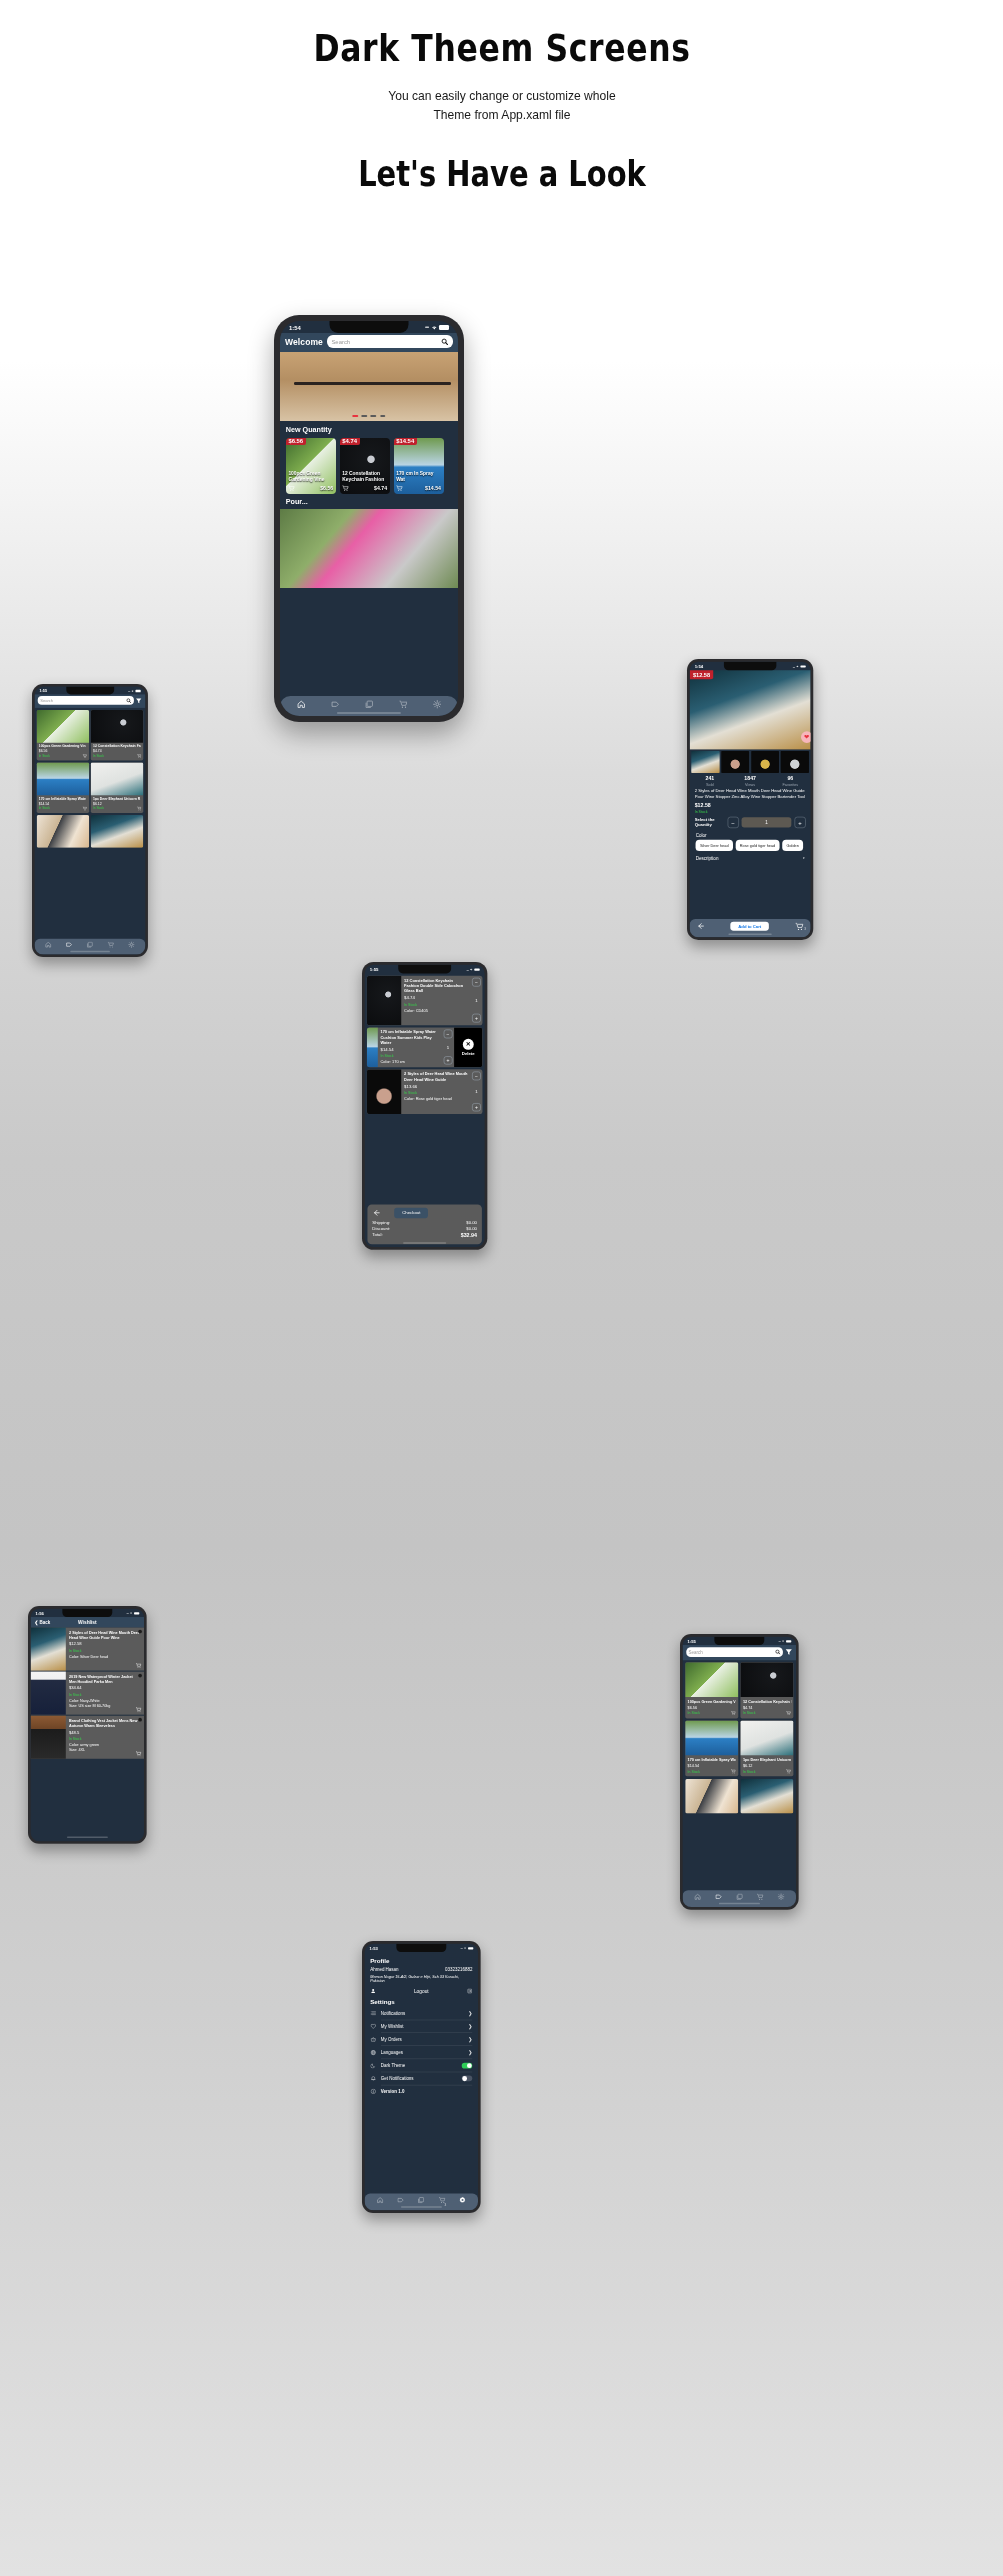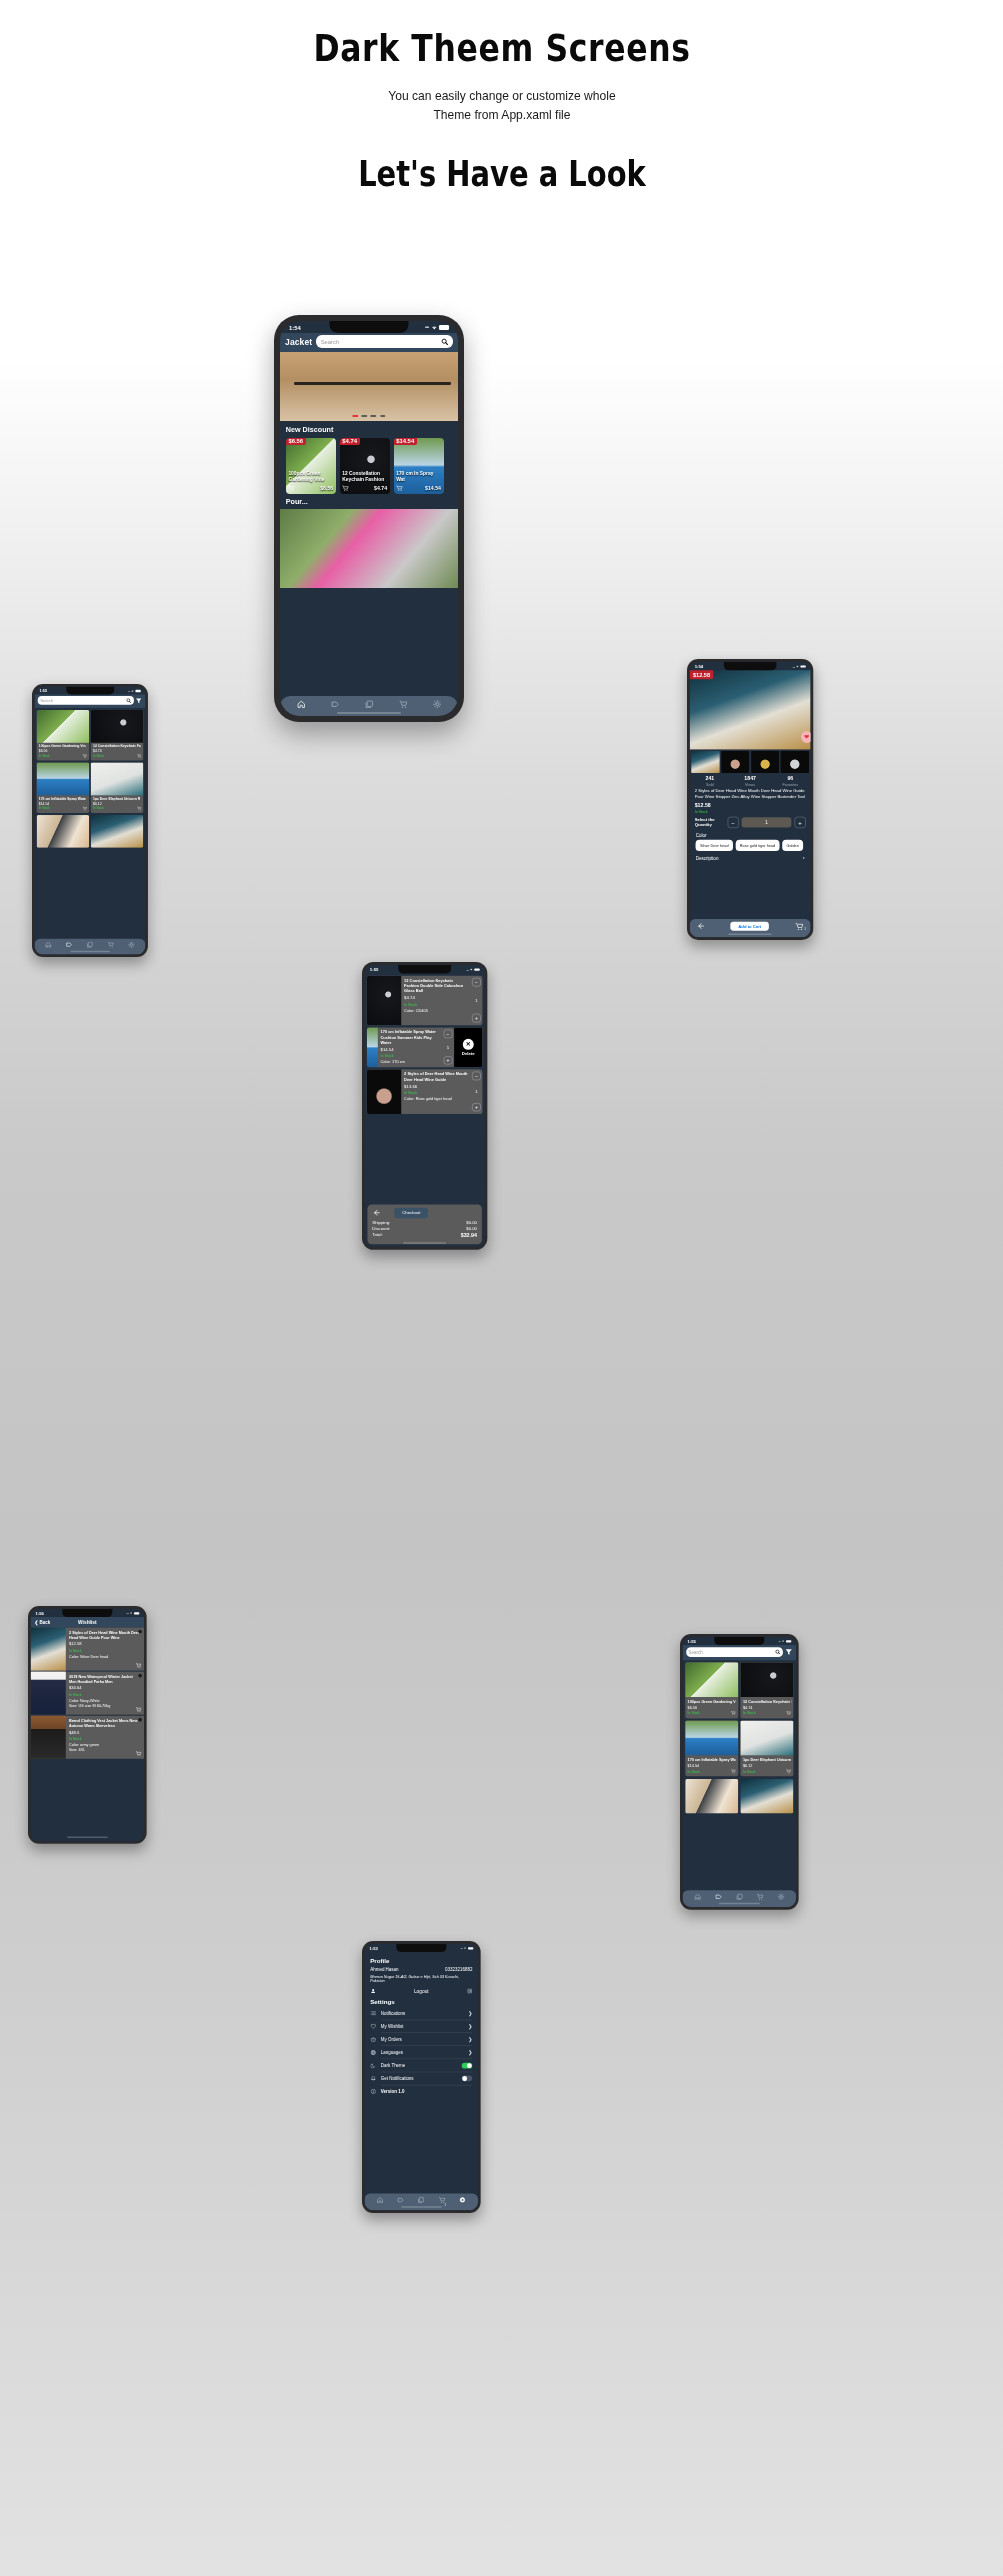--- a/index.html
+++ b/index.html
@@ -267,41 +267,41 @@
       <span class="right">
         <span class="dots">••••</span>
         <svg class="wifi" viewBox="0 0 16 12">
             <path d="M8 10.5l2.6-3.2a4 4 0 0 0-5.2 0zM8 5.6a6.2 6.2 0 0 1 4 1.5l1.2-1.5a8 8 0 0 0-10.4 0l1.2 1.5a6.2 6.2 0 0 1 4-1.5z" fill="#fff"></path>
           </svg>
         <span class="batt"></span>
       </span>
     </div>
 
     <div class="navbar">
-      <span class="welcome">Jacket</span>
+      <span class="welcome">Welcome</span>
       <div class="searchbox">
         <span>Search</span>
         <svg width="7.2" height="7.2" viewBox="0 0 16 16">
             <circle cx="7" cy="7" r="4.6" fill="none" stroke="#111" stroke-width="2"></circle>
             <line x1="10.4" y1="10.4" x2="14.5" y2="14.5" stroke="#111" stroke-width="2.4" stroke-linecap="round"></line>
           </svg>
       </div>
     </div>
 
     <div class="carousel">
       <div class="ph ph-hooks"></div>
       <div class="dotsrow">
         <i class="on"></i>
         <i></i>
         <i></i>
         <i></i>
       </div>
     </div>
 
-    <div class="sectiontitle">New Discount</div>
+    <div class="sectiontitle">New Quantity</div>
 
     <div class="hrow">
       <div class="hcard">
         <span class="pricetag">$6.56</span>
         <div class="ph ph-vine" style="position:absolute;inset:0;"></div>
         <div class="cap">
           <div>100pcs Green Gardening Vine</div>
           <div class="capbot">
             <svg width="6.6" height="6.6" viewBox="0 0 16 16">
                 <path d="M1 2h2.2l2.2 8h7.4l2.2-6H5" fill="none" stroke="#fff" stroke-width="1.3"></path>

